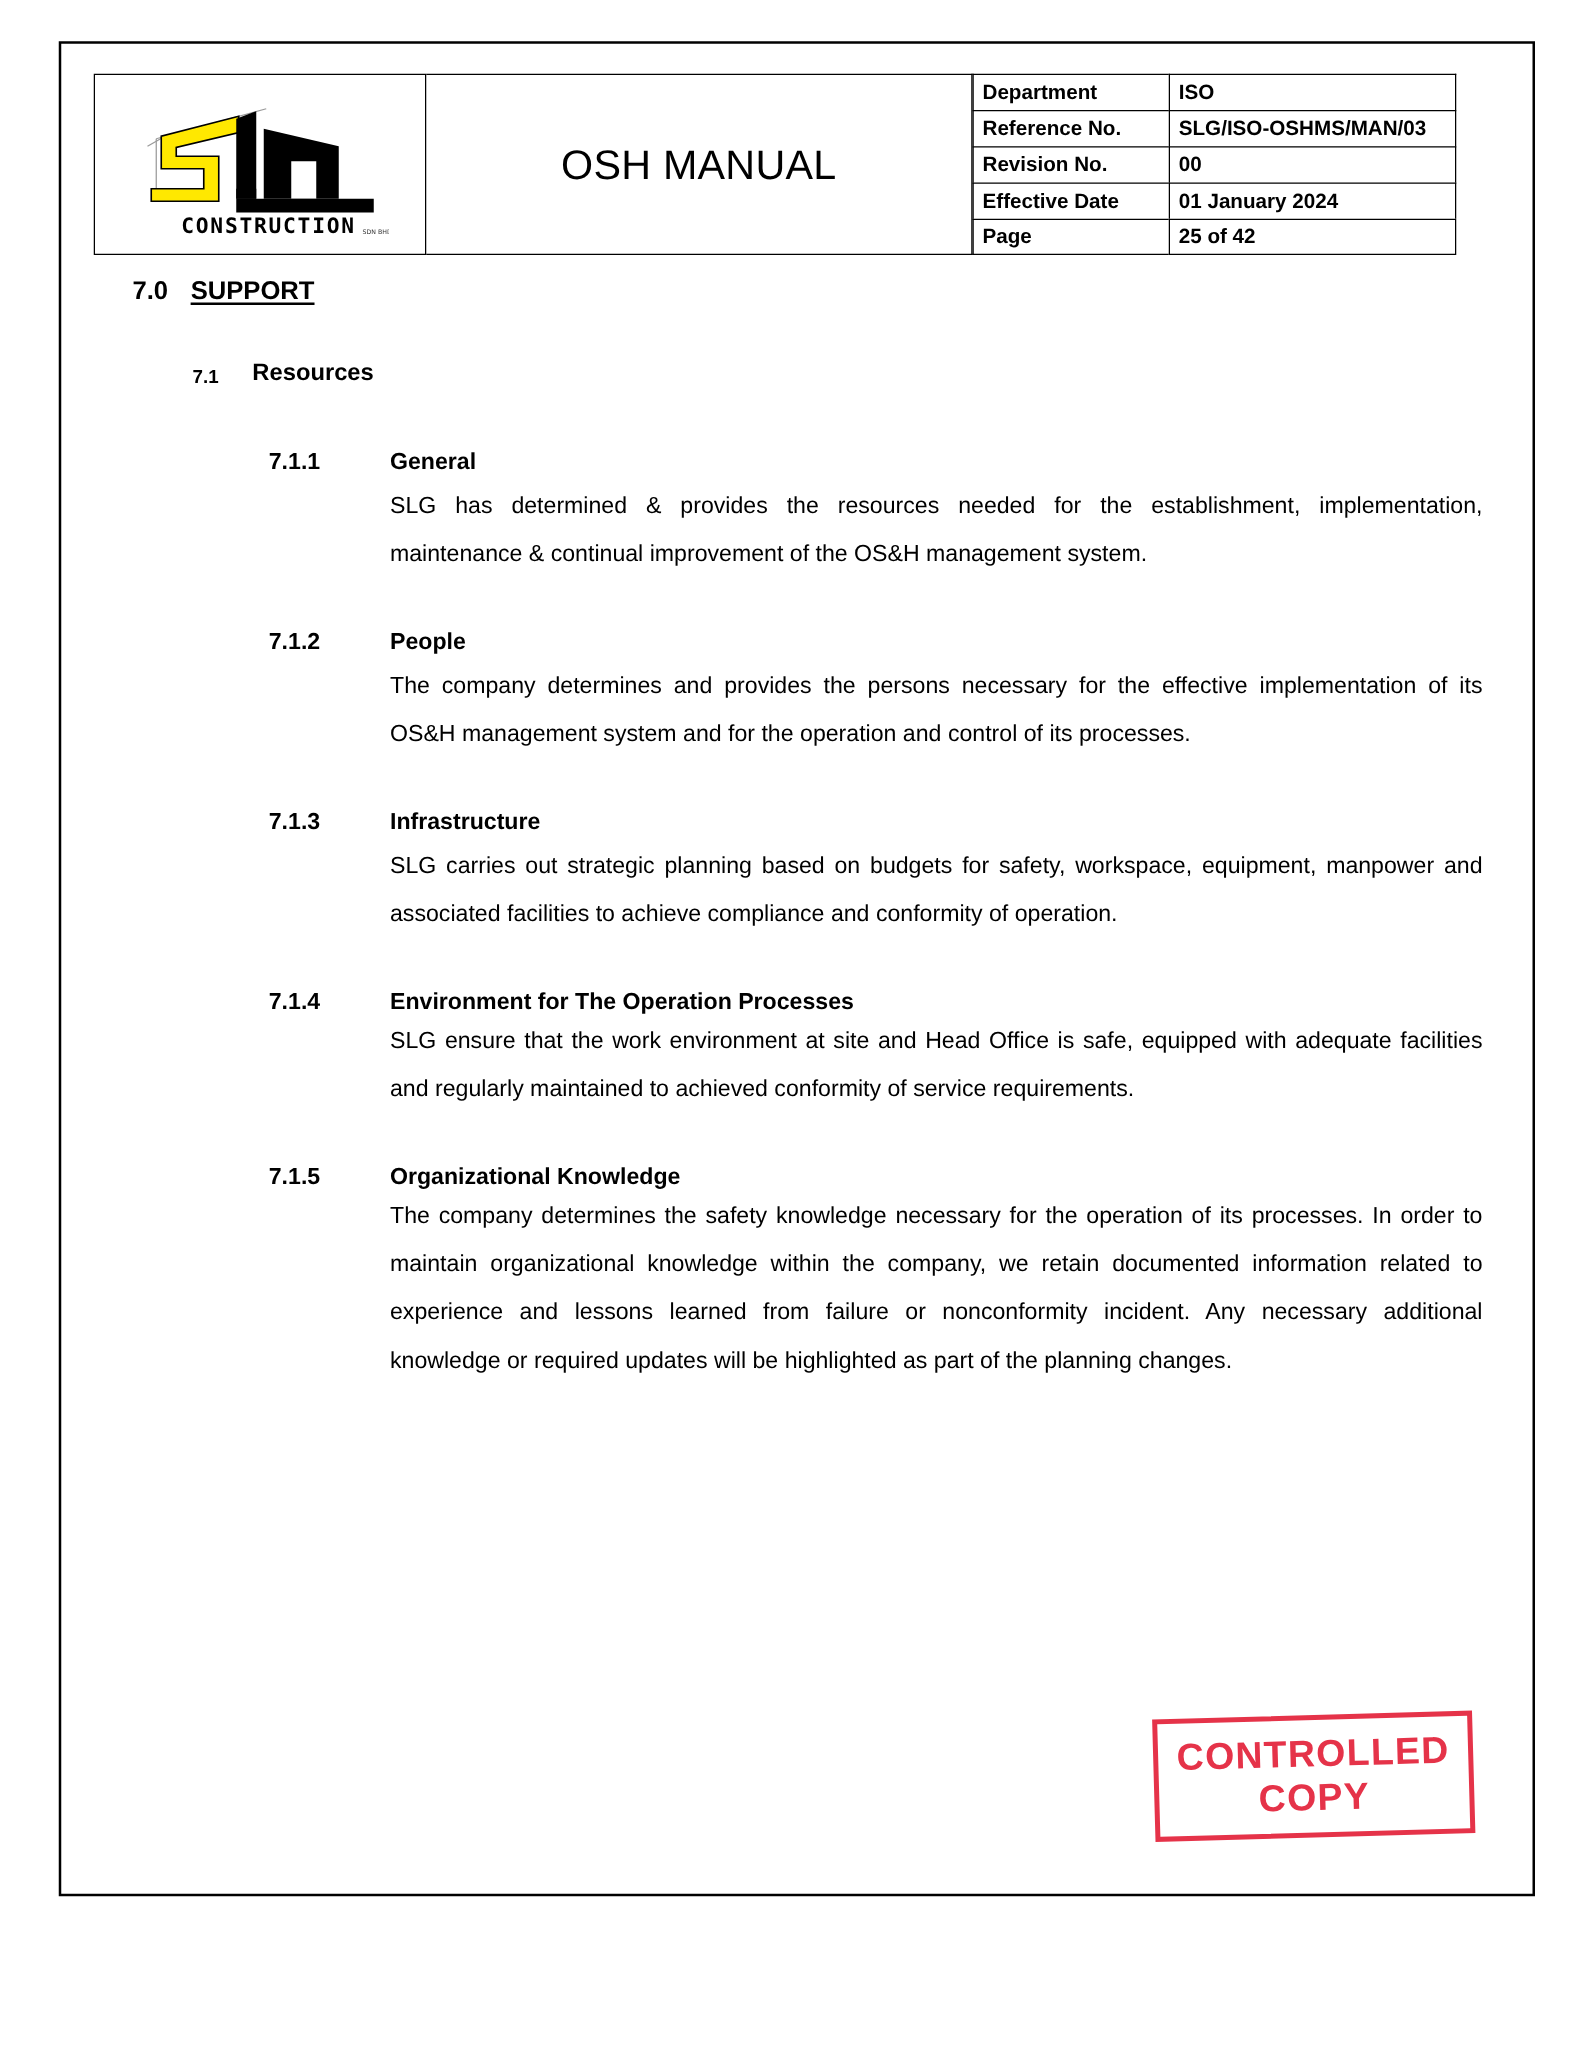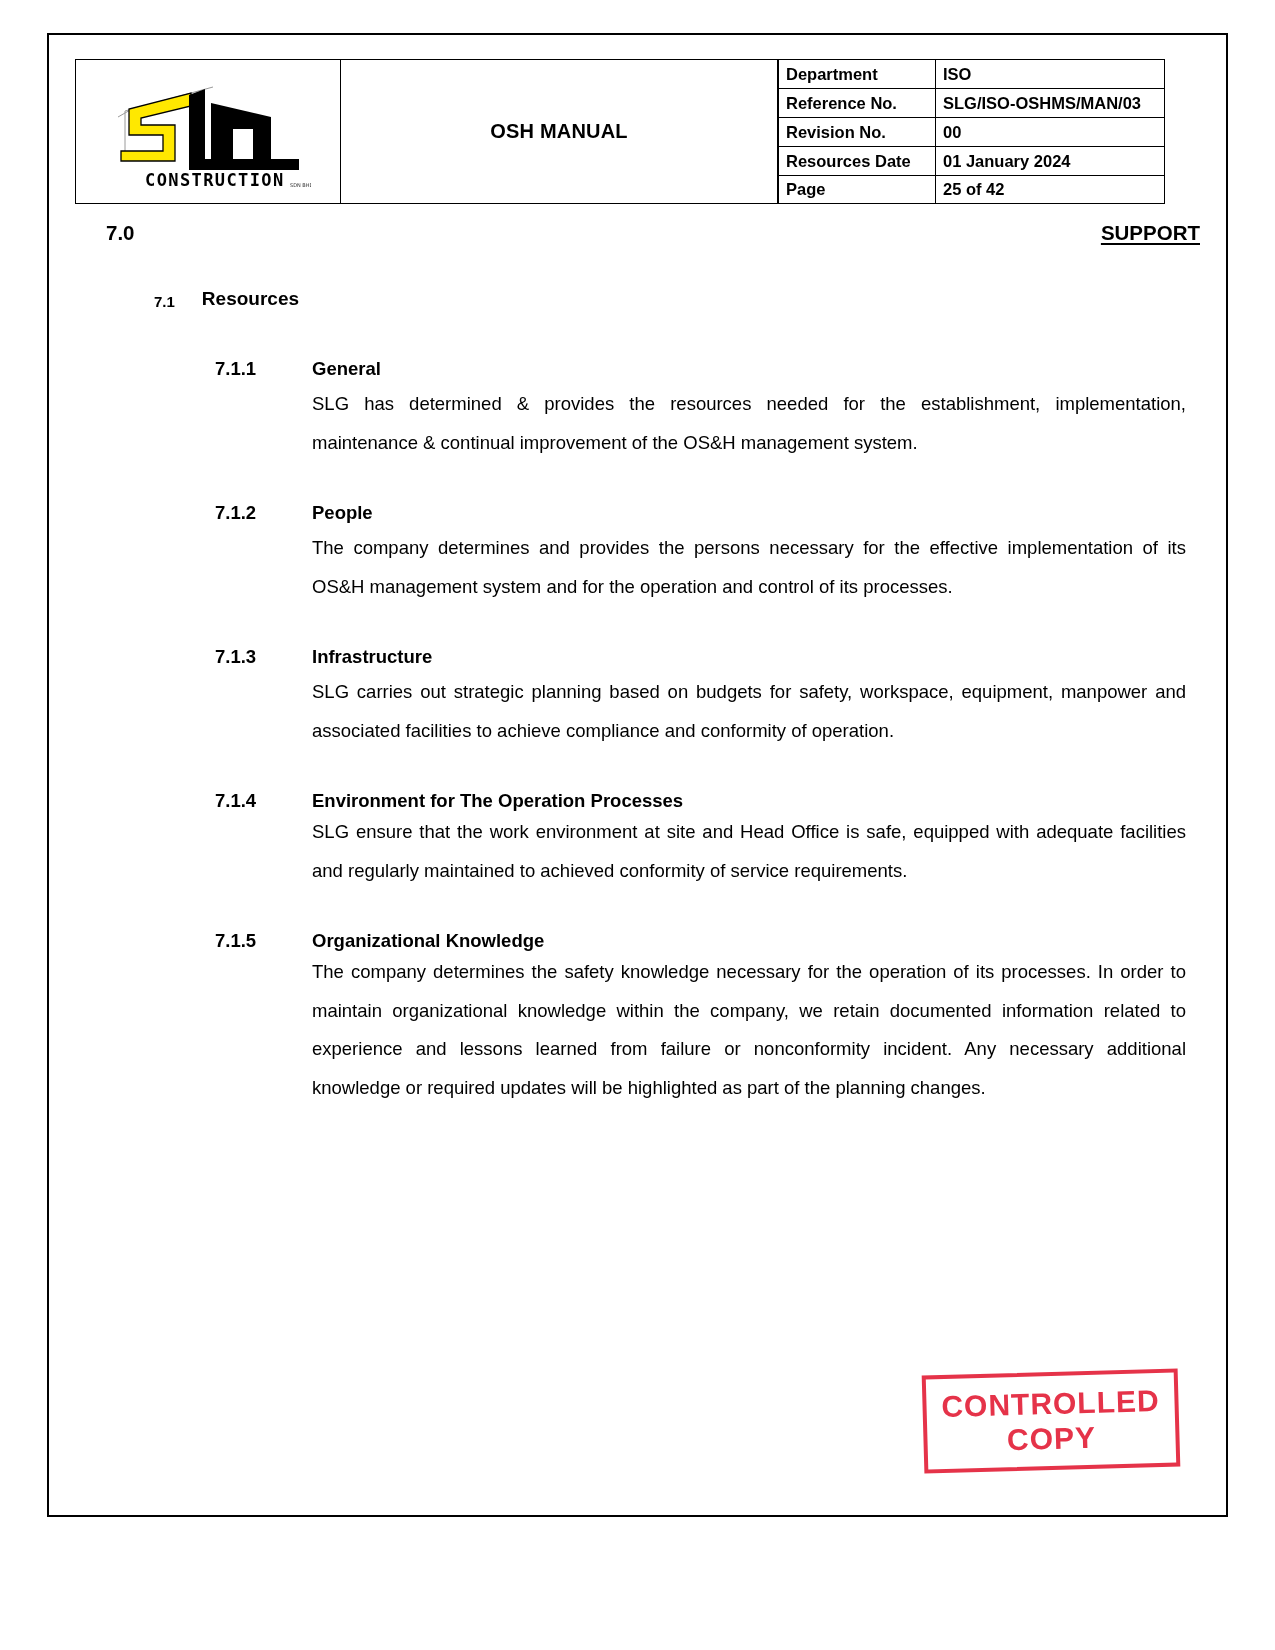--- a/index.html
+++ b/index.html
@@ -50,22 +50,22 @@
     flex: 0 0 437px;
     border-top: 1.6px solid #000;
     border-bottom: 1.6px solid #000;
     border-right: 1.6px solid #000;
     box-sizing: border-box;
     display: flex;
     align-items: center;
     justify-content: center;
   }
   .hdr-title span {
-    font-size: 20px;
-    font-weight: bold;
+    font-size: 33px;
+    font-weight: normal;
     letter-spacing: 0.2px;
   }
   .hdr-meta {
     flex: 1 1 auto;
     display: flex;
     flex-direction: column;
   }
   .meta-row {
     display: flex;
     height: 29px;
@@ -109,21 +109,20 @@
     top: 186px;
     right: 26px;
   }
 
   .sec0 {
     margin: 0 0 0 31px;
     font-size: 20.5px;
     font-weight: bold;
     display: flex;
     gap: 18px;
-    justify-content: space-between;
   }
   .sec0 .u { text-decoration: underline; text-underline-offset: 3px; }
 
   .sec1 {
     margin: 43px 0 0 79px;
     display: flex;
     align-items: flex-end;
     gap: 27px;
     font-weight: bold;
   }
@@ -221,21 +220,21 @@
       </div>
       <div class="meta-row">
         <div class="meta-k">Reference No.</div>
         <div class="meta-v">SLG/ISO-OSHMS/MAN/03</div>
       </div>
       <div class="meta-row">
         <div class="meta-k">Revision No.</div>
         <div class="meta-v">00</div>
       </div>
       <div class="meta-row">
-        <div class="meta-k">Resources Date</div>
+        <div class="meta-k">Effective Date</div>
         <div class="meta-v">01 January 2024</div>
       </div>
       <div class="meta-row">
         <div class="meta-k">Page</div>
         <div class="meta-v">25 of 42</div>
       </div>
     </div>
   </div>
 
   <div class="content">

